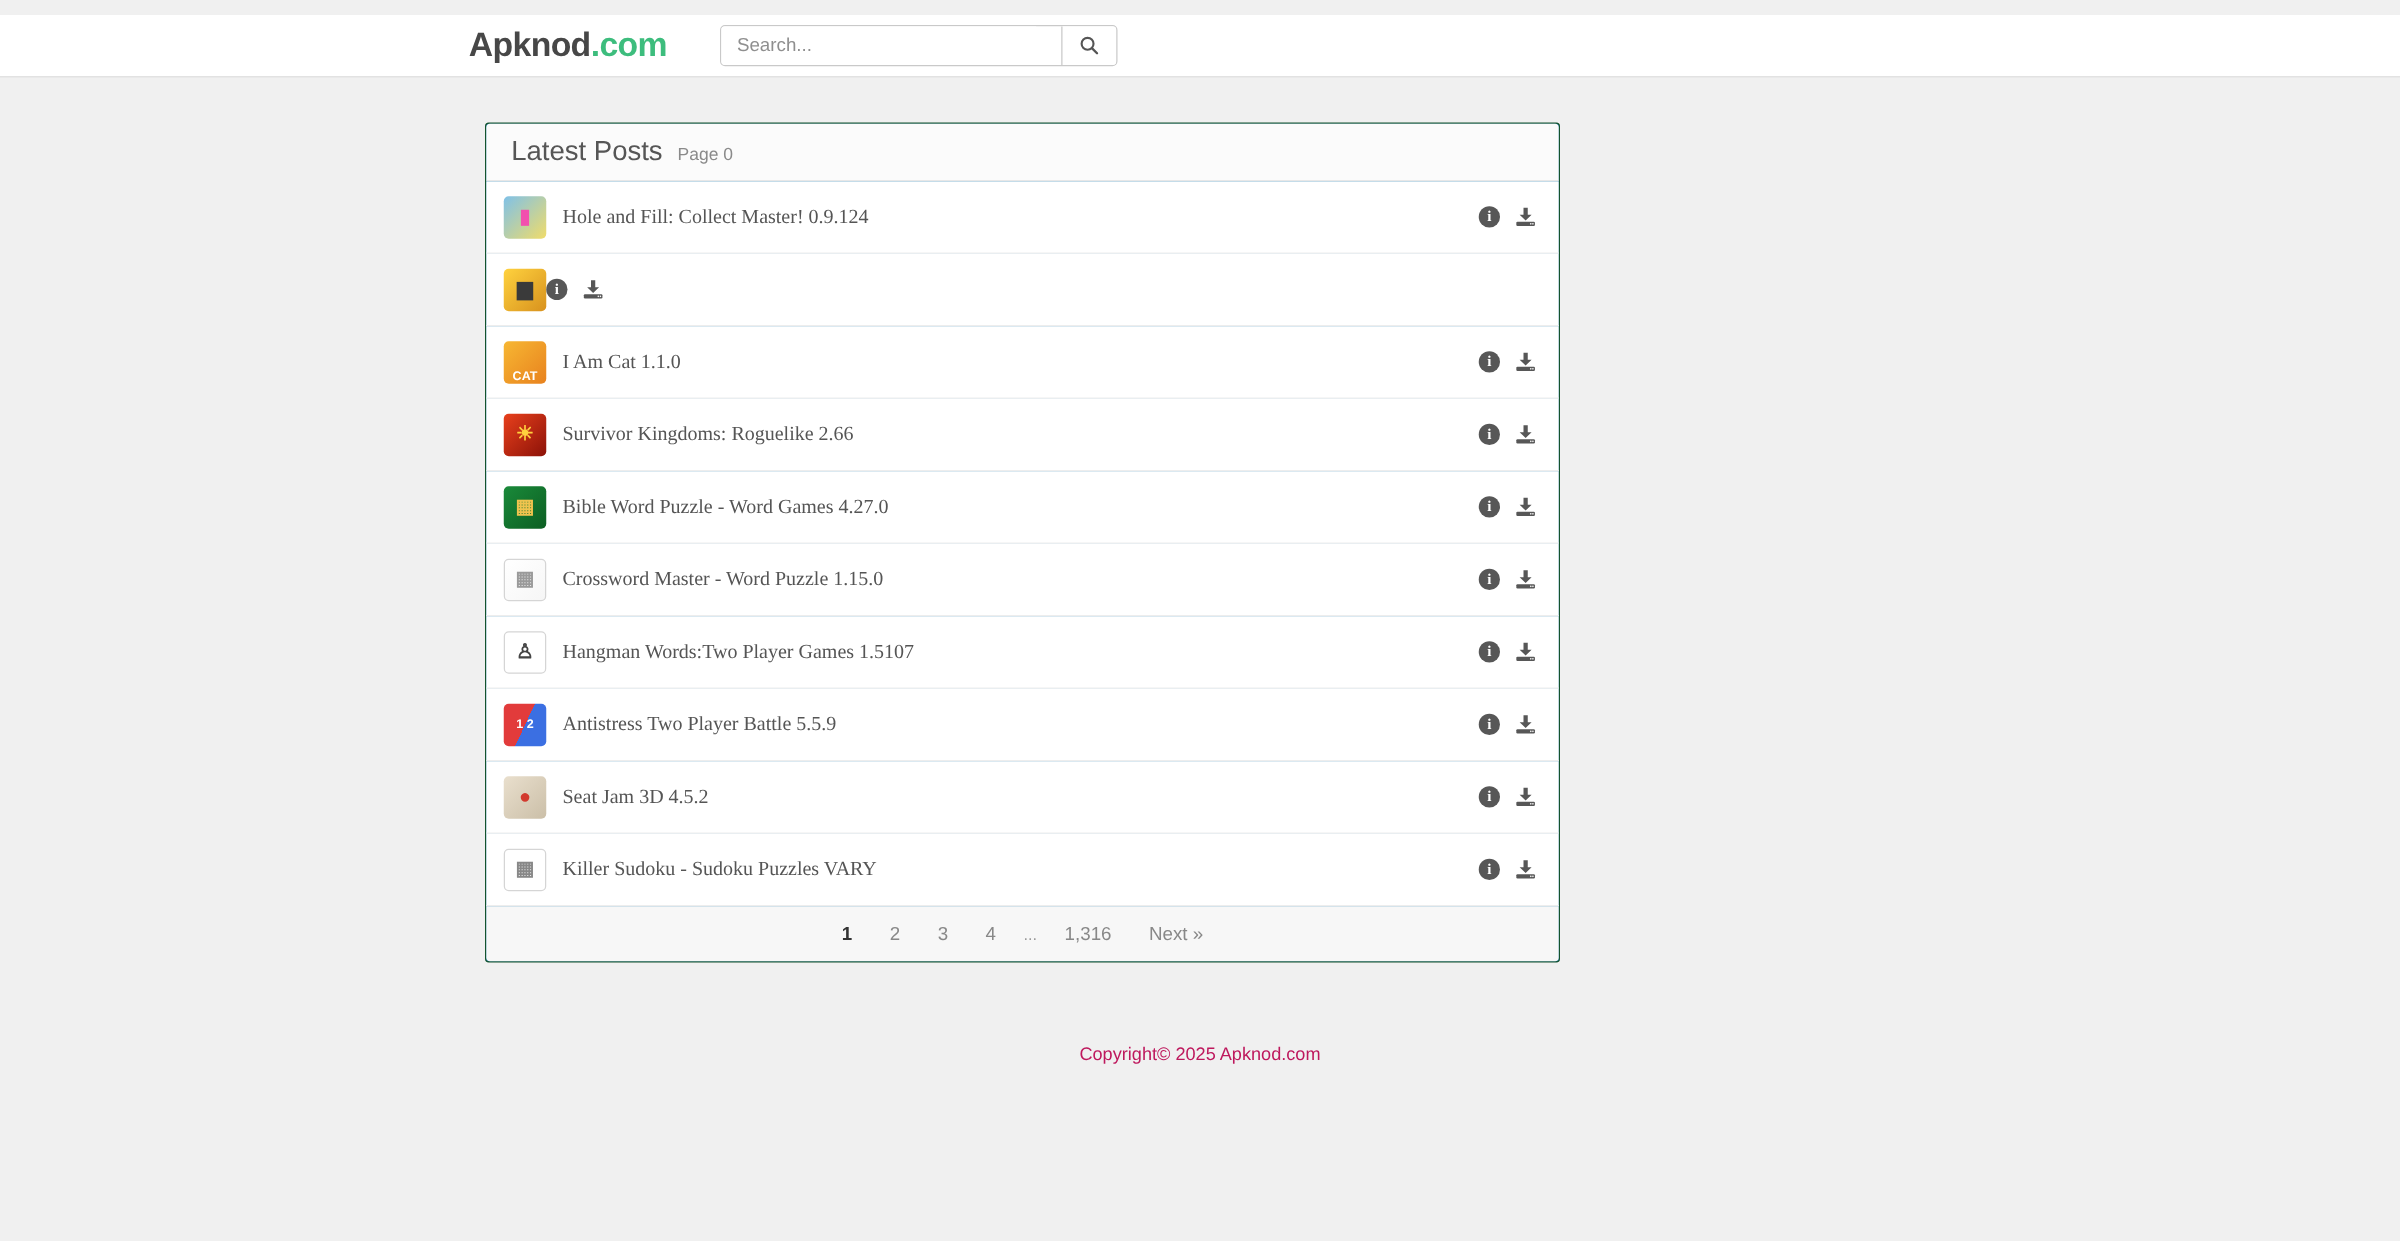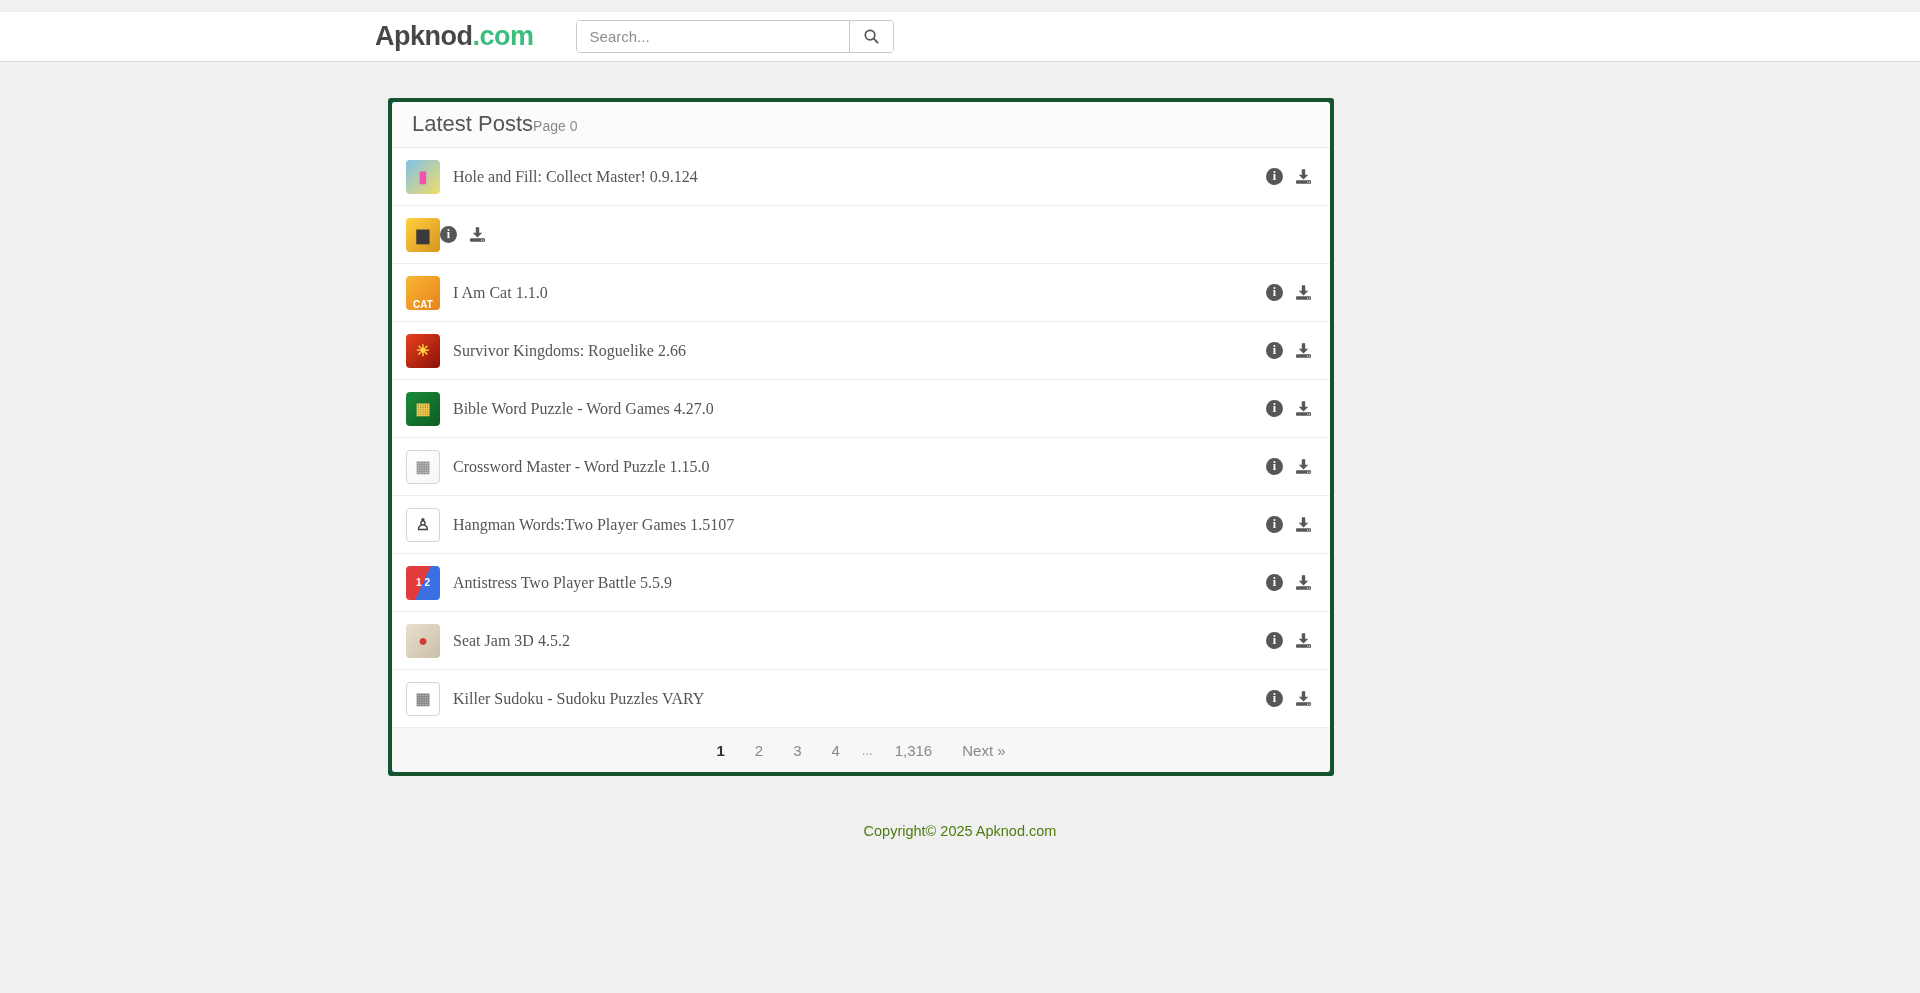--- a/index.html
+++ b/index.html
@@ -57,36 +57,36 @@
     background: #fff;
     display: flex;
     align-items: center;
     justify-content: center;
     cursor: pointer;
   }
 
   
   main { padding-top: 36px; }
   .panel {
-    width: 946px;
+    width: 860px;
     margin-left: 13px;
     background: #0369a1;
-    border: 4px solid #14532d;
+    border: 1px solid #14532d;
     border-radius: 3px;
   }
   .panel-heading {
     padding: 9px 20px 10px 20px;
     background: #fbfbfb;
     border-bottom: 1px solid #e7e7e7;
     border-radius: 3px 3px 0 0;
     display: flex;
     align-items: baseline;
   }
   .panel-title { font-size: 22px; font-weight: normal; color: #565656; }
-  .page-indicator { font-size: 14px; color: #8a8a8a; }
+  .page-indicator { font-size: 14px; color: #8a8a8a; margin-left: 12px; }
 
   .post-row {
     display: flex;
     align-items: center;
     height: 58px;
     padding: 0 18px 0 14px;
     border-bottom: 1px solid #ededed;
     background: #fff;
   }
   .thumb {
@@ -137,23 +137,23 @@
     justify-content: center;
     gap: 30px;
     font-size: 15px;
   }
   .page-link { color: #888; text-decoration: none; cursor: pointer; }
   .page-link.active { color: #333; font-weight: bold; cursor: default; }
   .page-link.ellipsis { color: #999; font-size: 13px; margin: 0 -8px; cursor: default; }
 
   
   .site-footer {
-    margin-top: 47px;
+    margin-top: 66px;
     text-align: center;
-    color: #4d7c0f;
+    color: #be185d;
     font-size: 14.5px;
   }
 </style>
 </head>
 <body>
 
 <header class="site-header">
   <div class="container header-inner">
     <a class="logo">
       <span>Apknod</span><span class="logo-suffix">.com</span>

